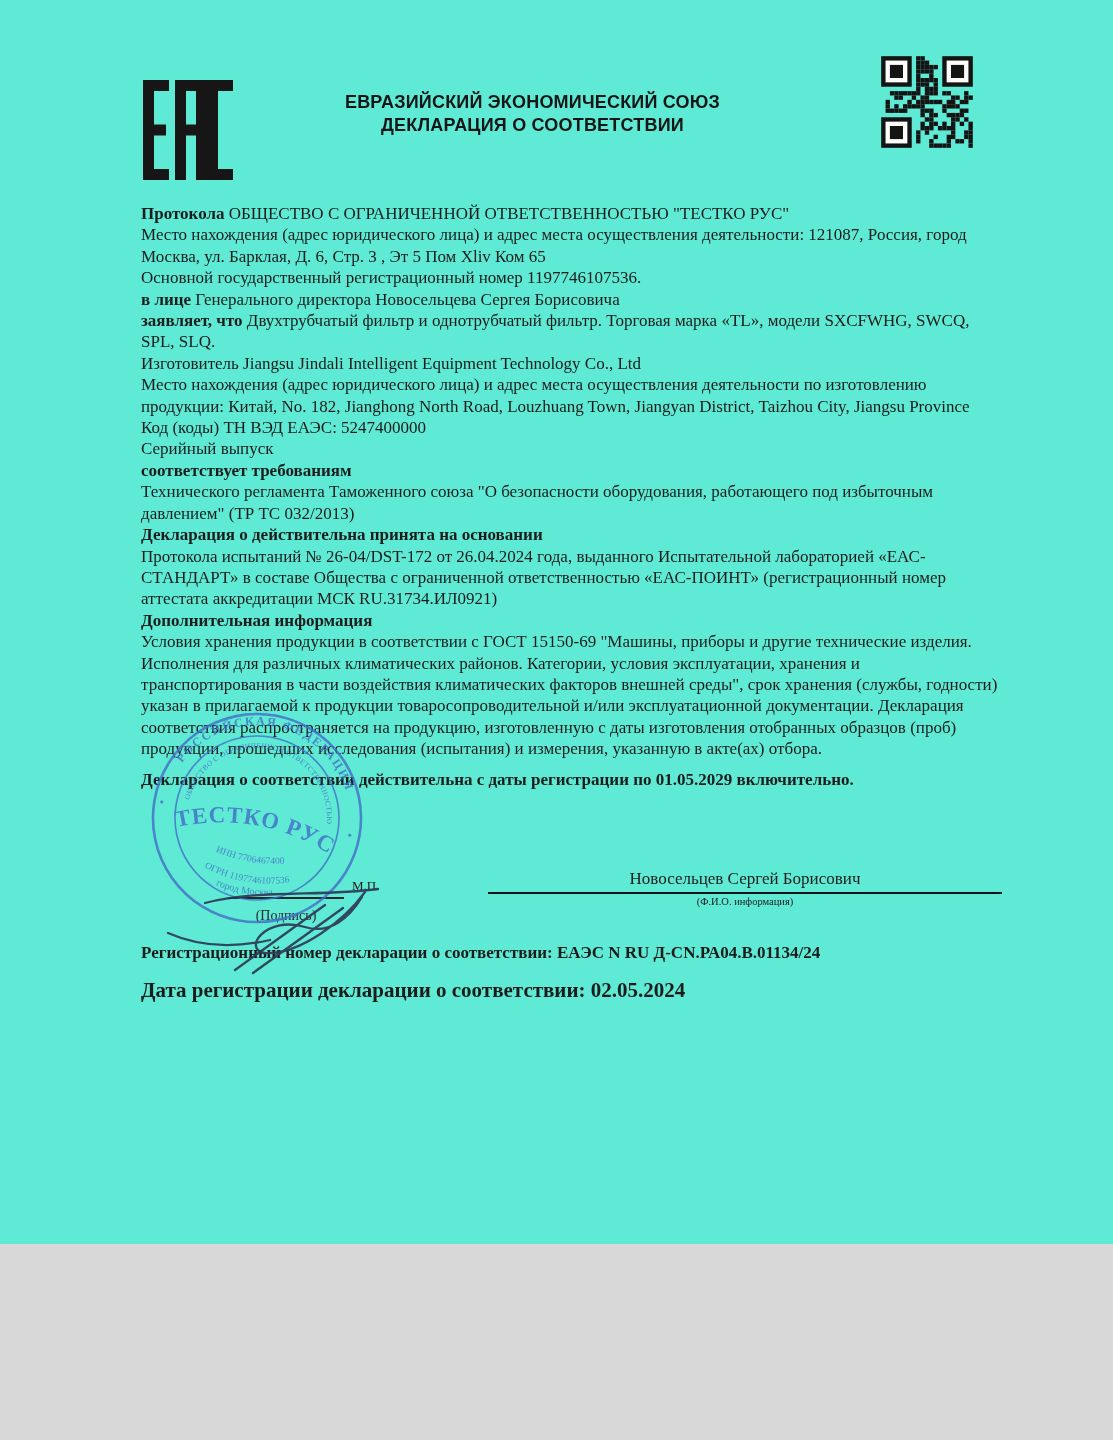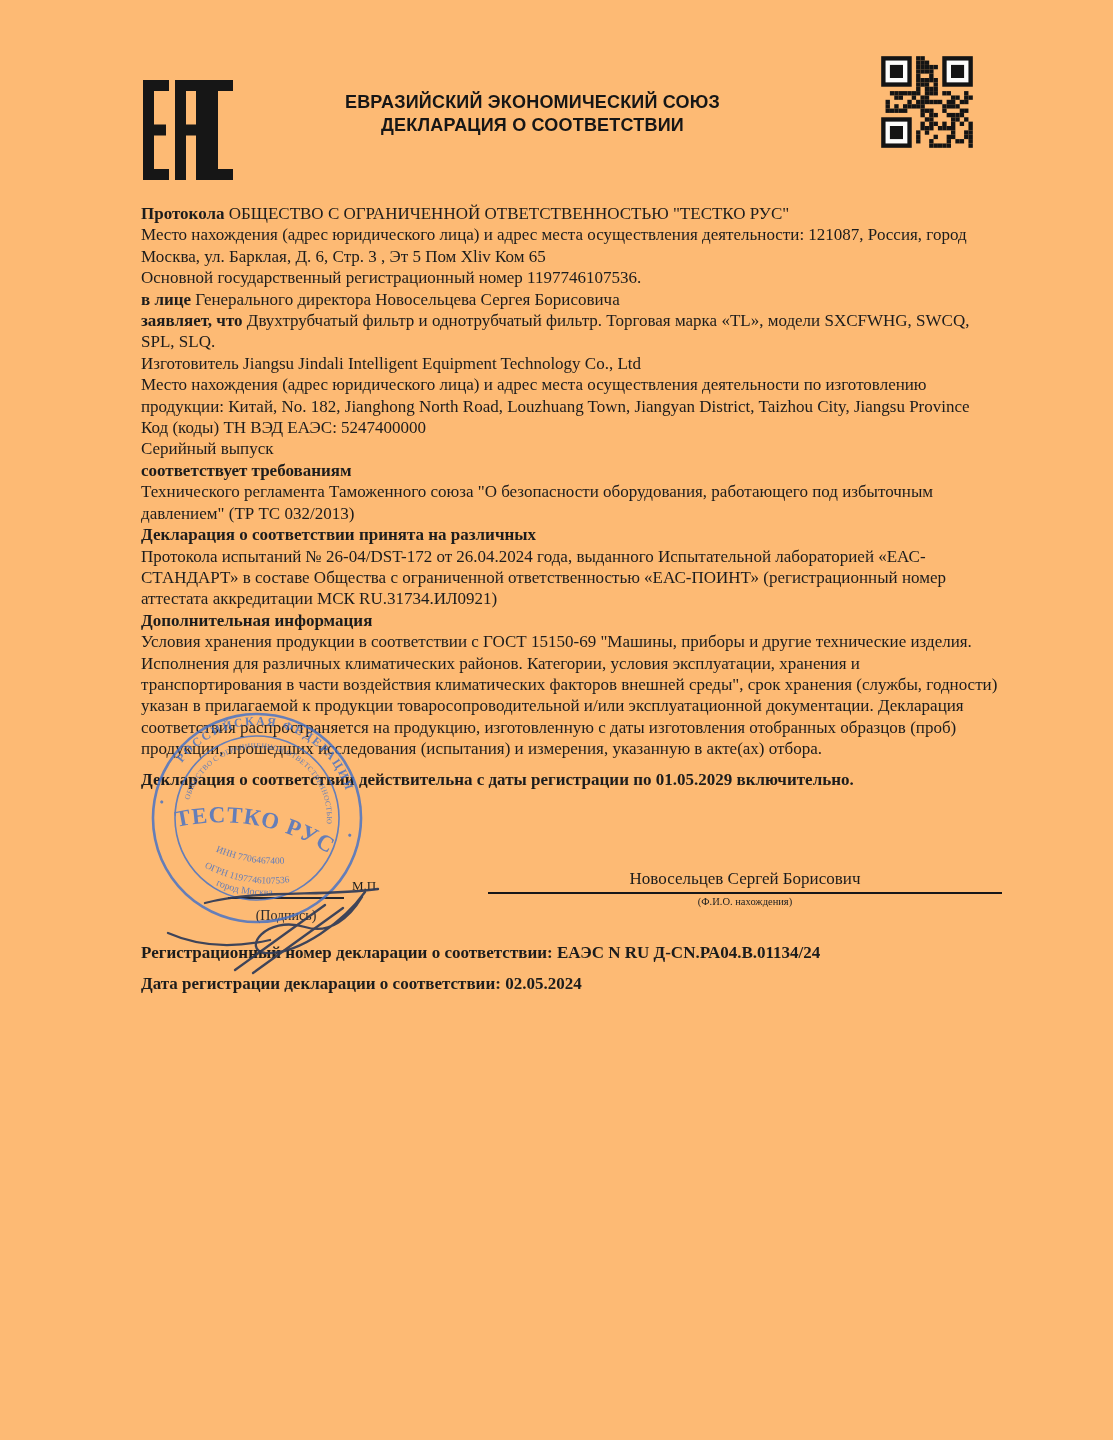--- a/index.html
+++ b/index.html
@@ -1,20 +1,20 @@
 <!DOCTYPE html>
 <html><head>
 <meta charset="utf-8">
 <style>
   html,body{margin:0;padding:0;background:#d8d8d8;}
   .page{
     position:relative;
-    width:1113px;height:1440px;
+    width:1113px;height:1244px;
     margin:0 auto;
-    background:#fdba74;
+    background:#5eead4;
     overflow:hidden;
     font-family:"Liberation Serif", serif;
     color:#1c1c1c;
   }
   
   .eac-logo{position:absolute;left:142px;top:80px;width:92px;height:100px;}
   .doc-title{
     position:absolute;left:225px;top:91px;width:615px;
     text-align:center;
     font-family:"Liberation Sans", sans-serif;
@@ -35,21 +35,21 @@
   .mp-line{height:17px;border-bottom:2px solid #26262b;}
   .mp-caption{font-size:14px;padding-top:9px;color:#2a2a2e;}
   .mp-label{position:absolute;left:352px;top:878px;font-size:13px;z-index:1;}
   .fio-block{position:absolute;left:488px;top:869px;width:514px;text-align:center;z-index:1;}
   .fio-name{font-size:17px;padding-bottom:3px;border-bottom:2px solid #161618;}
   .fio-caption{font-size:10.5px;padding-top:2px;color:#222;}
   .stamp{position:absolute;left:150px;top:711px;z-index:2;opacity:.82;transform:rotate(10deg);}
   .autograph{position:absolute;left:150px;top:845px;z-index:3;}
   
   .reg-number{position:absolute;left:141px;top:926px;font-weight:bold;font-size:17px;white-space:nowrap;z-index:1;}
-  .reg-date{position:absolute;left:141px;top:957px;font-weight:bold;font-size:17px;white-space:nowrap;z-index:1;}
+  .reg-date{position:absolute;left:141px;top:957px;font-weight:bold;font-size:21px;white-space:nowrap;z-index:1;}
 </style>
 </head>
 <body>
 
 <div class="page">
 
   <svg class="eac-logo" viewBox="0 0 90 100" aria-label="EAC">
     <g fill="#161616">
 
       <rect x="0" y="0" width="11" height="100"></rect>
@@ -232,21 +232,21 @@
     <p>Место нахождения (адрес юридического лица) и адрес места осуществления деятельности: 121087, Россия, город Москва, ул. Барклая, Д. 6, Стр. 3 , Эт 5 Пом Xliv Ком 65</p>
     <p>Основной государственный регистрационный номер 1197746107536.</p>
     <p><b>в лице</b> <span>Генерального директора Новосельцева Сергея Борисовича</span></p>
     <p><b>заявляет, что</b> <span>Двухтрубчатый фильтр и однотрубчатый фильтр. Торговая марка «TL», модели SXCFWHG, SWCQ, SPL, SLQ.</span></p>
     <p><span>Изготовитель</span> <span>Jiangsu Jindali Intelligent Equipment Technology Co., Ltd</span></p>
     <p>Место нахождения (адрес юридического лица) и адрес места осуществления деятельности по изготовлению продукции: Китай, No. 182, Jianghong North Road, Louzhuang Town, Jiangyan District, Taizhou City, Jiangsu Province</p>
     <p>Код (коды) ТН ВЭД ЕАЭС: 5247400000</p>
     <p>Серийный выпуск</p>
     <p><b>соответствует требованиям</b></p>
     <p>Технического регламента Таможенного союза "О безопасности оборудования, работающего под избыточным давлением" (ТР ТС 032/2013)</p>
-    <p><b>Декларация о соответствии принята на различных</b></p>
+    <p><b>Декларация о действительна принята на основании</b></p>
     <p>Протокола испытаний № 26-04/DST-172 от 26.04.2024 года, выданного Испытательной лабораторией «ЕАС-СТАНДАРТ» в составе Общества с ограниченной ответственностью «ЕАС-ПОИНТ» (регистрационный номер аттестата аккредитации МСК RU.31734.ИЛ0921)</p>
     <p><b>Дополнительная информация</b></p>
     <p>Условия хранения продукции в соответствии с ГОСТ 15150-69 "Машины, приборы и другие технические изделия. Исполнения для различных климатических районов. Категории, условия эксплуатации, хранения и транспортирования в части воздействия климатических факторов внешней среды", срок хранения (службы, годности) указан в прилагаемой к продукции товаросопроводительной и/или эксплуатационной документации. Декларация соответствия распространяется на продукцию, изготовленную с даты изготовления отобранных образцов (проб) продукции, прошедших исследования (испытания) и измерения, указанную в акте(ах) отбора.</p>
     <p class="validity">Декларация о соответствии действительна с даты регистрации по 01.05.2029 включительно.</p>
   </div>
 
   <svg class="stamp" width="214" height="214" viewBox="0 0 214 214">
     <defs>
       <path id="ringOuterTop" d="M 14,107 A 93,93 0 0 1 200,107"></path>
       <path id="ringInnerTop" d="M 37,107 A 70,70 0 0 1 177,107"></path>
@@ -294,19 +294,19 @@
   </svg>
 
   <div class="mp-block">
     <div class="mp-line"></div>
     <div class="mp-caption">(Подпись)</div>
   </div>
   <span class="mp-label">М.П.</span>
 
   <div class="fio-block">
     <div class="fio-name">Новосельцев Сергей Борисович</div>
-    <div class="fio-caption">(Ф.И.О. нахождения)</div>
+    <div class="fio-caption">(Ф.И.О. информация)</div>
   </div>
 
   <p class="reg-number"><span>Регистрационный номер декларации о соответствии:</span> <span>ЕАЭС N RU Д-CN.РА04.В.01134/24</span></p>
   <p class="reg-date"><span>Дата регистрации декларации о соответствии:</span> <span>02.05.2024</span></p>
 
 </div>
 
 </body></html>

